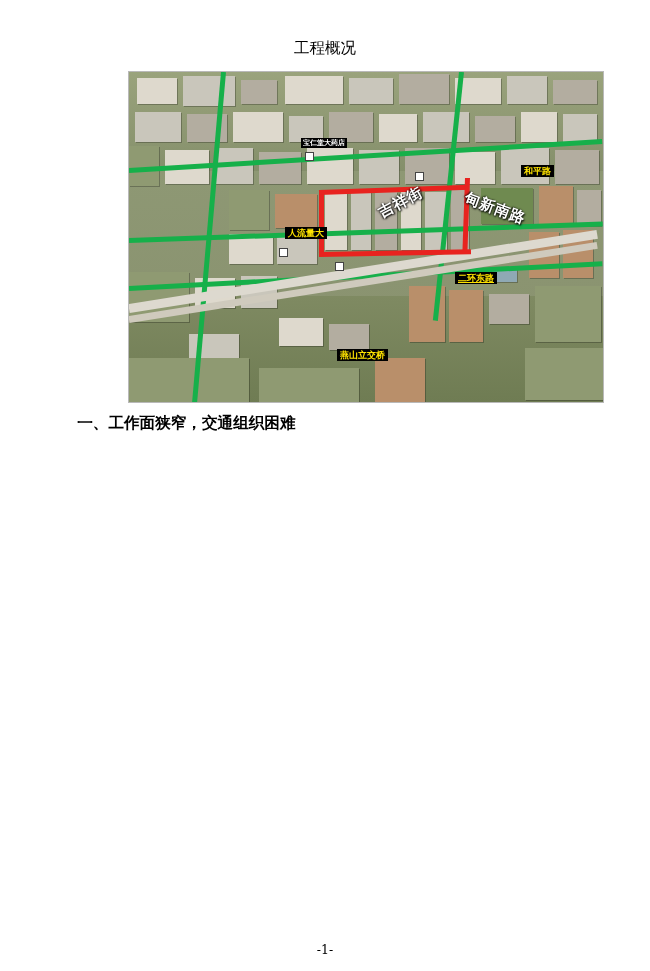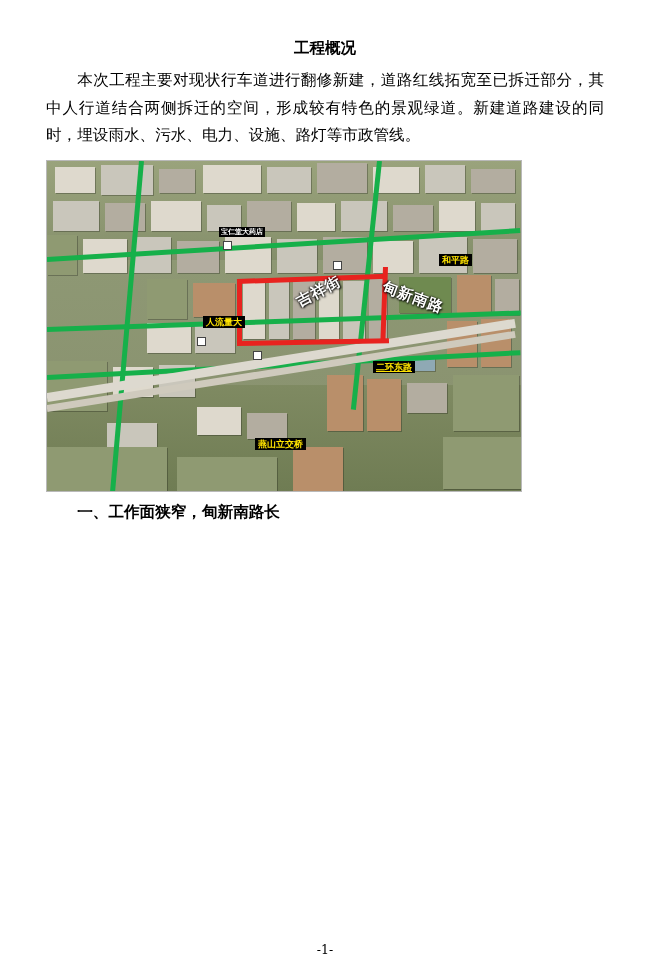--- a/index.html
+++ b/index.html
@@ -25,21 +25,21 @@
     font-size: 23.5px;
     font-weight: bold;
     line-height: 1.42;
     text-align: center;
     letter-spacing: 0.2px;
     margin: 0 0 16px 0;
     font-family: "DejaVu Serif", "Liberation Serif", serif;
   }
   .section-heading {
     font-size: 15.5px;
-    font-weight: bold;
+    font-weight: normal;
     text-align: center;
     line-height: 1.6;
     margin: 10px 0 6px 0;
   }
   p.body-text {
     font-size: 15.6px;
     line-height: 1.78;
     margin: 0 0 2px 0;
     text-align: justify;
     text-justify: inter-ideograph;
@@ -49,21 +49,21 @@
     font-size: 15.6px;
     font-weight: bold;
     line-height: 1.78;
     margin: 6px 0 2px 0;
     text-indent: 2em;
   }
   
   .figure {
     margin: 10px 0 6px 0;
     display: flex;
-    justify-content: flex-start;
+    justify-content: flex-end;
   }
   .map {
     position: relative;
     width: 474px;
     height: 330px;
     overflow: hidden;
     background: #7e8a5f;
     border: 1px solid #b9b9b9;
   }
   .map .bg-top {
@@ -135,21 +135,20 @@
   }
 </style>
 </head>
 <body>
 
 <div class="page">
 
 
   <div class="section-heading">工程概况</div>
 
-  <p class="body-text">本次工程主要对现状行车道进行翻修新建，道路红线拓宽至已拆迁部分，其中人行道结合两侧拆迁的空间，形成较有特色的景观绿道。新建道路建设的同时，埋设雨水、污水、电力、设施、路灯等市政管线。</p>
 
   <div class="figure">
     <div class="map">
       <div class="bg-top"></div>
       <div class="bg-mid"></div>
       <div class="bg-bot"></div>
 
       <div class="blk l" style="left:8px;  top:6px;   width:40px; height:26px;"></div>
       <div class="blk" style="left:54px; top:4px;   width:52px; height:30px;"></div>
       <div class="blk d" style="left:112px;top:8px;   width:36px; height:24px;"></div>
@@ -239,17 +238,17 @@
       <div class="map-label yellow" style="left:392px; top:93px;">和平路</div>
       <div class="map-label big" style="left:248px; top:122px; transform: rotate(-28deg);">吉祥街</div>
       <div class="map-label big" style="left:334px; top:128px; transform: rotate(20deg);">甸新南路</div>
       <div class="map-label yellow" style="left:156px; top:155px;">人流量大</div>
       <div class="map-label yellow" style="left:326px; top:200px;text-decoration:underline;">二环东路</div>
       <div class="map-label yellow" style="left:208px; top:277px;">燕山立交桥</div>
     </div>
   </div>
 
 
-  <div class="sub-heading">一、工作面狭窄，甸新南路长</div>
+  <div class="sub-heading">一、工作面狭窄，交通组织困难</div>
 
 
   <div class="page-number">-1-</div>
 </div>
 
 </body></html>

